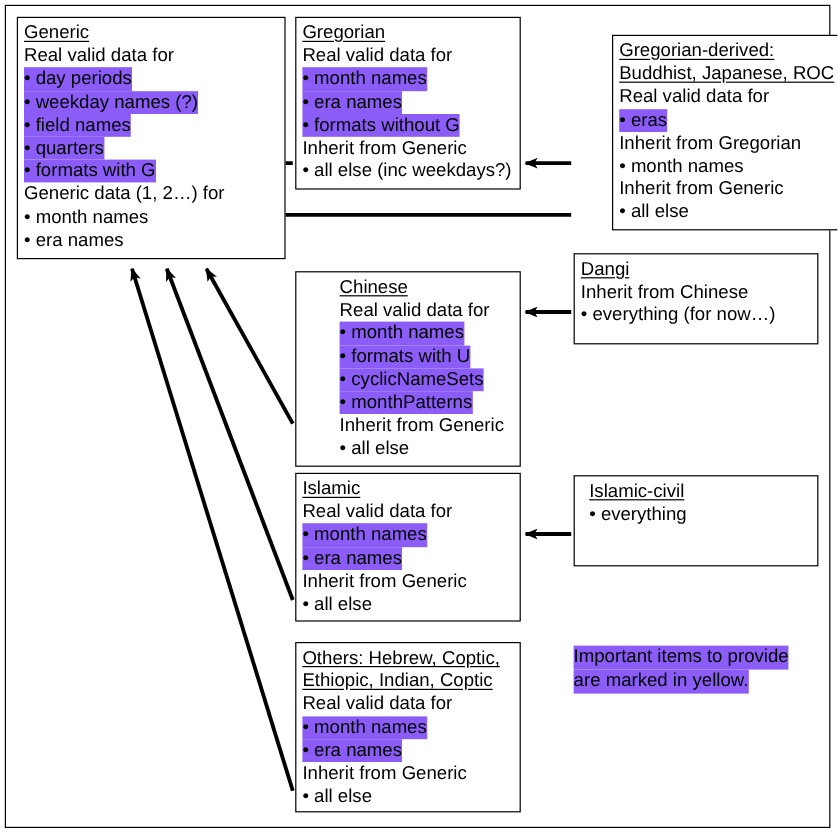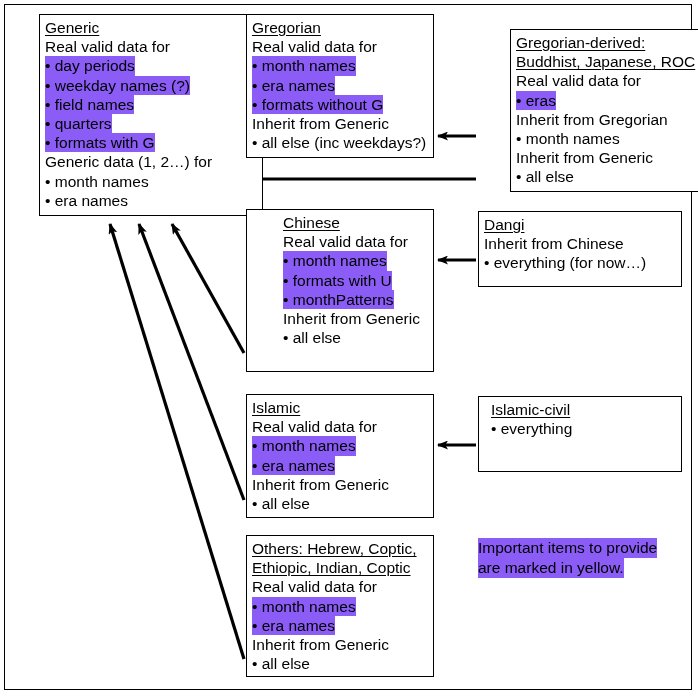--- a/index.html
+++ b/index.html
@@ -33,21 +33,21 @@
         <line x1="476" y1="179" x2="206" y2="179" marker-end="url(#head)"></line>
         <line x1="476" y1="260" x2="438" y2="260" marker-end="url(#head)"></line>
         <line x1="476" y1="445" x2="438" y2="445" marker-end="url(#head)"></line>
         <line x1="244" y1="353" x2="172" y2="224" marker-end="url(#head)"></line>
         <line x1="244" y1="500" x2="139" y2="224" marker-end="url(#head)"></line>
         <line x1="244" y1="659" x2="110" y2="224" marker-end="url(#head)"></line>
       </g>
   </svg>
 
   <div id="box-layer">
-      <div class="box" style="left: 14px; top: 14px; width: 224px; height: 202px; margin-left: 25px;">
+      <div class="box" style="left: 14px; top: 14px; width: 224px; height: 202px;">
         <span class="line und">Generic</span>
         <span class="line">Real valid data for</span>
         <span class="line hl">• day periods</span>
         <span class="line hl">• weekday names (?)</span>
         <span class="line hl">• field names</span>
         <span class="line hl">• quarters</span>
         <span class="line hl">• formats with G</span>
         <span class="line">Generic data (1, 2…) for</span>
         <span class="line">• month names</span>
         <span class="line">• era names</span>
@@ -64,25 +64,26 @@
       <div class="box" style="left: 478px; top: 29px; width: 204px; height: 163px; margin-left: 32px;">
         <span class="line und">Gregorian-derived:</span>
         <span class="line und">Buddhist, Japanese, ROC</span>
         <span class="line">Real valid data for</span>
         <span class="line hl">• eras</span>
         <span class="line">Inherit from Gregorian</span>
         <span class="line">• month names</span>
         <span class="line">Inherit from Generic</span>
         <span class="line">• all else</span>
       </div>
-      <div class="box" style="left: 246px; top: 209px; width: 188px; height: 163px; padding-left: 36px;">
+      <div class="box" style="left: 246px; top: 226px; width: 188px; height: 163px; padding-left: 36px;">
         <span class="line und">Chinese</span>
         <span class="line">Real valid data for</span>
         <span class="line hl">• month names</span>
         <span class="line hl">• formats with U</span>
+        <span class="line hl">• cyclicNameSets</span>
         <span class="line hl">• monthPatterns</span>
         <span class="line">Inherit from Generic</span>
         <span class="line">• all else</span>
       </div>
       <div class="box" style="left: 478px; top: 211px; width: 204px; height: 76px;">
         <span class="line und">Dangi</span>
         <span class="line">Inherit from Chinese</span>
         <span class="line">• everything (for now…)</span>
       </div>
       <div class="box" style="left: 246px; top: 394px; width: 188px; height: 124px;">

